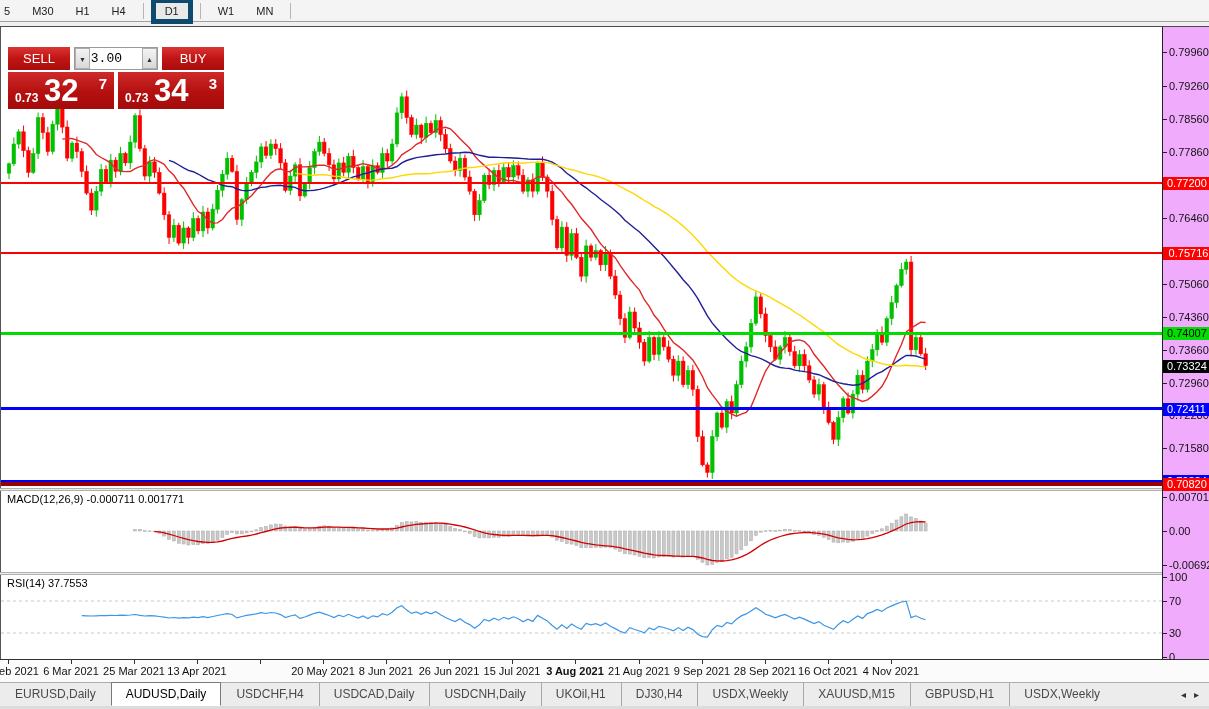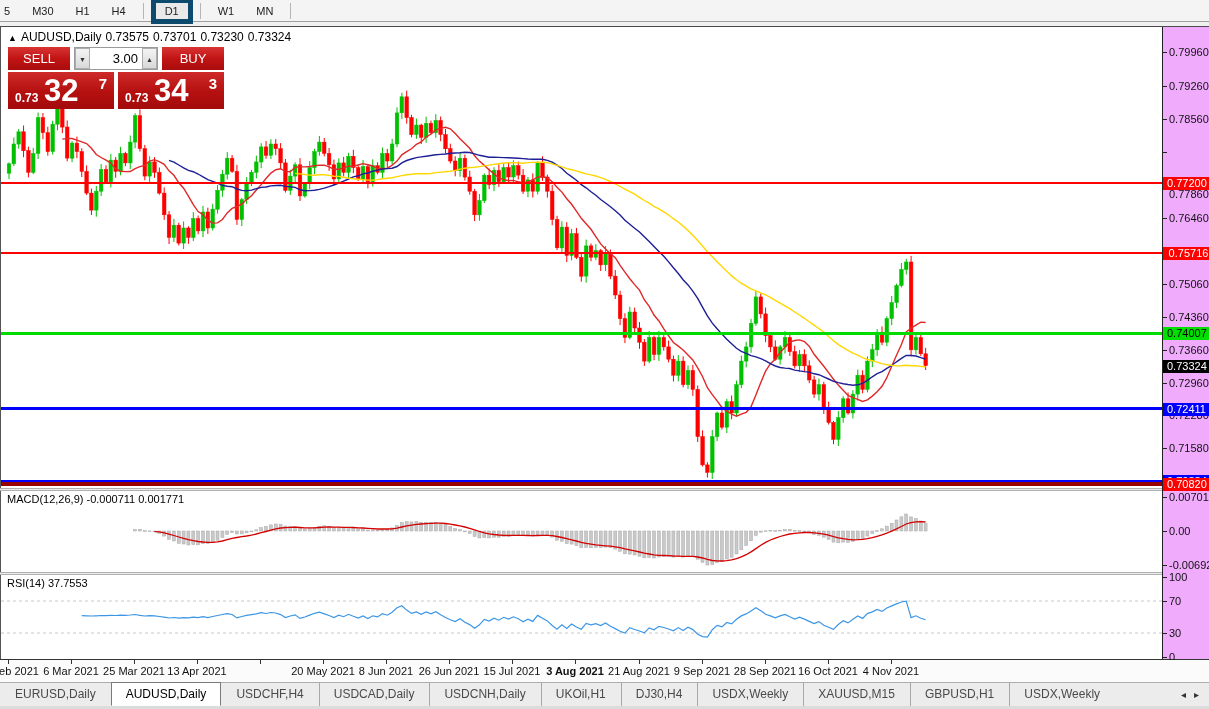--- a/index.html
+++ b/index.html
@@ -41,22 +41,22 @@
   #collapse-tri { font-size:9px; margin-right:6px; }
 
   
   #trade-panel { position:absolute; left:8px; top:20px; width:216px; z-index:6; }
   .tp-row1 { display:flex; height:23px;border-radius:8px; }
   .tp-btn { width:62px; height:23px; color:#fff; font-size:13px; text-align:center; line-height:23px;
     background:linear-gradient(180deg,#d93434 0%,#c11414 50%,#a90d0d 100%); cursor:pointer; }
   .tp-spin { flex:1; display:flex; margin:0 4px; height:23px; border:1px solid #9a9a9a; background:#fff; }
   .tp-spin-btn { width:15px; background:linear-gradient(180deg,#f4f4f4,#d8d8d8); border:1px solid #adadad;
     font-size:7px; color:#333; text-align:center; line-height:21px; cursor:pointer; }
-  .tp-vol { flex:1; border:0; outline:0; text-align:right; font-size:13px; padding-right:4px; width:40px;
-    font-family:Liberation Sans, sans-serif; }
+  .tp-vol { flex:1; border:0; outline:0; text-align:right; font-size:13px; padding-right:20px; width:40px;
+    font-family:Liberation Mono, monospace; }
   .tp-row2 { display:flex; margin-top:2px; }
   .tp-quote { position:relative; width:106px; height:37px; color:#fff;
     background:linear-gradient(180deg,#cf2a2a 0%,#b51010 55%,#a30b0b 100%); }
   .tp-quote + .tp-quote { margin-left:4px; }
   .tp-prefix { position:absolute; left:7px; bottom:4px; font-size:12px; font-weight:bold; }
   .tp-big { position:absolute; left:36px; top:1px; font-size:31px; font-weight:bold; line-height:35px; }
   .tp-sup { position:absolute; right:7px; top:3px; font-size:15px; font-weight:bold; }
 
   
   .ind-label { position:absolute; left:6px; top:2px; font-size:11px; color:#000; z-index:4; }
@@ -95,23 +95,20 @@
       <div class="tf-sep"></div>
       <div class="tf-btn active">D1</div>
       <div class="tf-sep"></div>
       <div class="tf-btn">W1</div>
       <div class="tf-btn">MN</div>
       <div class="tf-sep"></div>
     </div>
 
   <div id="chart-window">
 
-    <div id="chart-header">
-      <span id="collapse-tri">▲</span><span>AUDUSD,Daily</span><span>0.73575</span><span>0.73701</span><span>0.73230</span><span>0.73324</span>
-    </div>
 
     <div id="trade-panel">
       <div class="tp-row1">
         <div class="tp-btn">SELL</div>
         <div class="tp-spin">
           <div class="tp-spin-btn">▼</div>
           <input class="tp-vol" value="3.00" style="">
           <div class="tp-spin-btn">▲</div>
         </div>
         <div class="tp-btn">BUY</div>
@@ -706,21 +703,21 @@
     <div id="xaxis-line"></div>
 
     <div id="price-scale">
         <div class="ptick-mark" style="top: 25px;"></div>
         <div class="ptick" style="top: 19px;">0.79960</div>
         <div class="ptick-mark" style="top: 59px;"></div>
         <div class="ptick" style="top: 53px;">0.79260</div>
         <div class="ptick-mark" style="top: 92px;"></div>
         <div class="ptick" style="top: 86px;">0.78560</div>
         <div class="ptick-mark" style="top: 125px;"></div>
-        <div class="ptick" style="top: 119px; margin-top: 42px;">0.77860</div>
+        <div class="ptick" style="top: 119px;">0.77860</div>
         <div class="ptick-mark" style="top: 191px;"></div>
         <div class="ptick" style="top: 185px;">0.76460</div>
         <div class="ptick-mark" style="top: 257px;"></div>
         <div class="ptick" style="top: 251px;">0.75060</div>
         <div class="ptick-mark" style="top: 290px;"></div>
         <div class="ptick" style="top: 284px;">0.74360</div>
         <div class="ptick-mark" style="top: 323px;"></div>
         <div class="ptick" style="top: 317px;">0.73660</div>
         <div class="ptick-mark" style="top: 356px;"></div>
         <div class="ptick" style="top: 350px;">0.72960</div>

